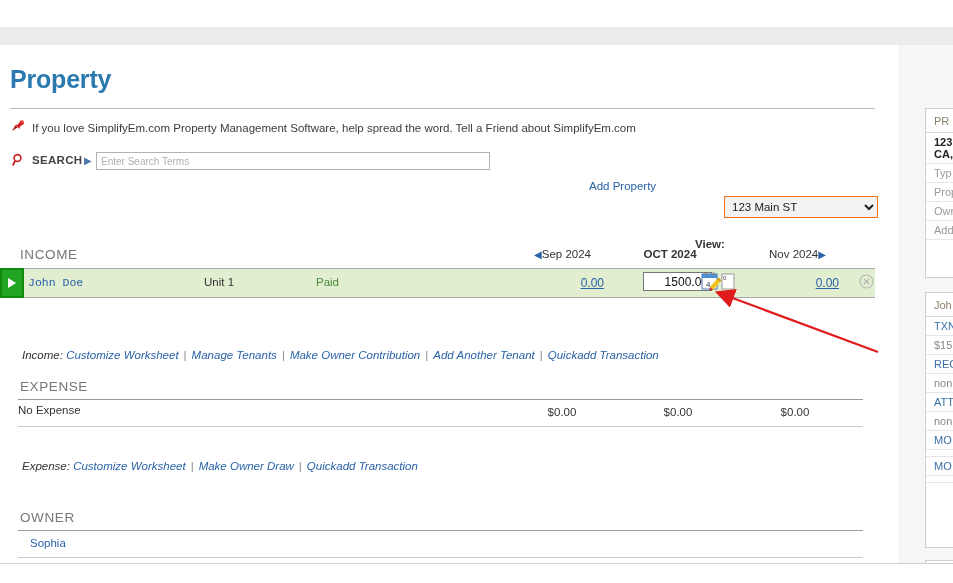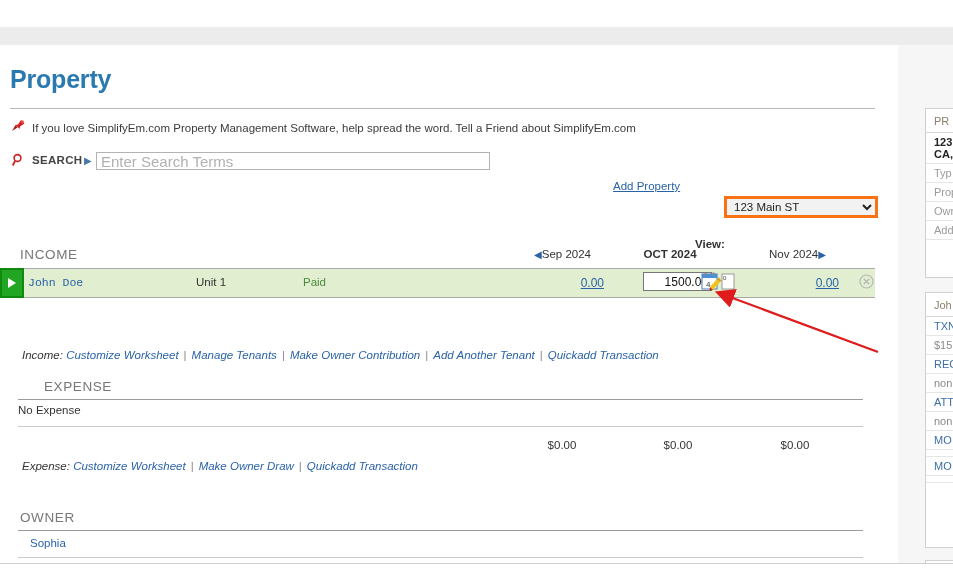--- a/index.html
+++ b/index.html
@@ -32,36 +32,36 @@
   .pin-icon{position:absolute;left:0px;top:-1px;width:16px;height:16px;}
   .friend-text{position:absolute;left:22px;top:2px;font-size:11.5px;color:#3b3b3b;white-space:nowrap;}
 
   
   .search-row{position:absolute;left:10px;top:152px;height:20px;}
   .search-icon{position:absolute;left:2px;top:1px;width:14px;height:14px;}
   .search-label{position:absolute;left:22px;top:2px;font-size:11.5px;color:#444;font-weight:bold;letter-spacing:.3px;}
   .search-caret{position:absolute;left:74px;top:3px;color:#4a78a8;font-size:10px;}
   .search-input{
     position:absolute;left:86px;top:0px;width:394px;height:18px;
-    border:1px solid #b3b3b3;background:#fff;font-size:15px;
+    border:1px solid #b3b3b3;background:#fff;font-size:10px;
     padding:0 4px;box-sizing:border-box;color:#333;
     font-family:"Liberation Sans", sans-serif;
   }
   .search-input::placeholder{color:#b0b0b0;}
 
   
   .add-property{
-    position:absolute;left:613px;top:180px;font-size:11.5px;
-    color:#2a62a8;text-decoration:underline;cursor:pointer;
+    position:absolute;left:589px;top:180px;font-size:11.5px;
+    color:#2a62a8;cursor:pointer;
   }
   .view-label{position:absolute;left:695px;top:201px;font-size:11.5px;color:#333;font-weight:bold;margin-top:37px;}
   .view-select{
     position:absolute;left:724px;top:196px;width:154px;height:22px;
     font-size:11.5px;font-family:"Liberation Sans", sans-serif;
-    border:3px solid #f97316;background:#f2f2f2;color:#222;
+    border:1px solid #f97316;background:#f2f2f2;color:#222;
     padding-left:3px;box-sizing:border-box;
   }
 
   
   .sect-head{position:absolute;font-size:13.5px;color:#777;letter-spacing:.6px;}
   .sect-rule{position:absolute;height:1px;background:#9b9b9b;}
 
   
   .mh{position:absolute;top:248px;font-size:11.5px;color:#333;text-align:center;}
   .mh .arrow{color:#2a62a8;font-size:10px;}
@@ -77,22 +77,22 @@
     position:absolute;left:0px;top:268px;width:24px;height:30px;
     background:#22a522;border:2px solid #0f8a0f;box-sizing:border-box;
     display:flex;align-items:center;justify-content:center;cursor:pointer;
   }
   .exp-arrow .tri{
     width:0;height:0;border-left:8px solid #ffffff;
     border-top:5px solid transparent;border-bottom:5px solid transparent;
   }
   .cell{position:absolute;font-size:11.5px;}
   .tenant-name{left:28px;top:276px;color:#2a62a8;font-family:Liberation Mono, monospace;}
-  .unit{left:196px;top:276px;color:#333;}
-  .paid{left:303px;top:276px;color:#4a8a3a;text-align:center;}
+  .unit{left:204px;top:276px;color:#333;}
+  .paid{left:316px;top:276px;color:#4a8a3a;text-align:center;}
   .amt-link{
     font-size:12px;color:#2a62a8;text-decoration:underline;
     text-align:right;position:absolute;top:276px;cursor:pointer;
   }
   .sep-amt{left:520px;width:84px;}
   .nov-amt{left:755px;width:84px;}
   .oct-input{
     position:absolute;left:643px;top:272px;width:69px;height:19px;
     border:1px solid #777;background:#fff;font-size:12px;text-align:right;
     padding:0 3px;box-sizing:border-box;color:#111;
@@ -101,21 +101,21 @@
   .note-icons{position:absolute;left:701px;top:272px;width:34px;height:19px;cursor:pointer;}
   .del-icon{position:absolute;left:859px;top:274px;width:15px;height:15px;cursor:pointer;}
 
   
   .linkbar{position:absolute;font-size:11.5px;color:#333;font-style:italic;}
   .linkbar a{color:#2a62a8;text-decoration:none;font-style:italic;cursor:pointer;}
   .linkbar .sep{color:#888;padding:0 5px;font-style:normal;}
 
   
   .exp-line{position:absolute;left:18px;top:404px;font-size:11.5px;color:#333;}
-  .exp-val{position:absolute;top:406px;font-size:11.5px;color:#333;text-align:center;width:84px;margin-top:33px;}
+  .exp-val{position:absolute;top:406px;font-size:11.5px;color:#333;text-align:center;width:84px;}
 
   
   .owner-name{position:absolute;left:30px;top:537px;font-size:11.5px;color:#2a62a8;}
 
   
   .rpanel{position:absolute;left:898px;top:45px;width:55px;height:518px;background:#f6f6f6;}
   .rcard{
     position:absolute;left:925px;width:60px;background:#ffffff;
     border:1px solid #cfcfcf;box-sizing:border-box;
   }
@@ -216,21 +216,21 @@
     <circle cx="7.5" cy="7.5" r="6.5" fill="none" stroke="#b8b8b8" stroke-width="1.2"></circle>
     <line x1="4.8" y1="4.8" x2="10.2" y2="10.2" stroke="#b0b0b0" stroke-width="1.2"></line>
     <line x1="10.2" y1="4.8" x2="4.8" y2="10.2" stroke="#b0b0b0" stroke-width="1.2"></line>
   </svg>
 
   <div class="linkbar" style="left:22px;top:329px;margin-top:20px;">
     <span>Income:</span>
     <a>Customize Worksheet</a><span class="sep">|</span><a>Manage Tenants</a><span class="sep">|</span><a>Make Owner Contribution</a><span class="sep">|</span><a>Add Another Tenant</a><span class="sep">|</span><a>Quickadd Transaction</a>
   </div>
 
-  <div class="sect-head" style="left:20px;top:379px;margin-left:24px;">EXPENSE</div>
+  <div class="sect-head" style="left:20px;top:379px;">EXPENSE</div>
   <div class="sect-rule" style="left:18px;top:399px;width:845px;"></div>
   <div class="exp-line">No Expense</div>
   <div class="exp-val" style="left:520px;">$0.00</div>
   <div class="exp-val" style="left:636px;">$0.00</div>
   <div class="exp-val" style="left:753px;">$0.00</div>
   <div class="sect-rule" style="left:18px;top:426px;width:845px;background:#c9c9c9;"></div>
 
   <div class="linkbar" style="left:22px;top:460px;">
     <span>Expense:</span>
     <a>Customize Worksheet</a><span class="sep">|</span><a>Make Owner Draw</a><span class="sep">|</span><a>Quickadd Transaction</a>

